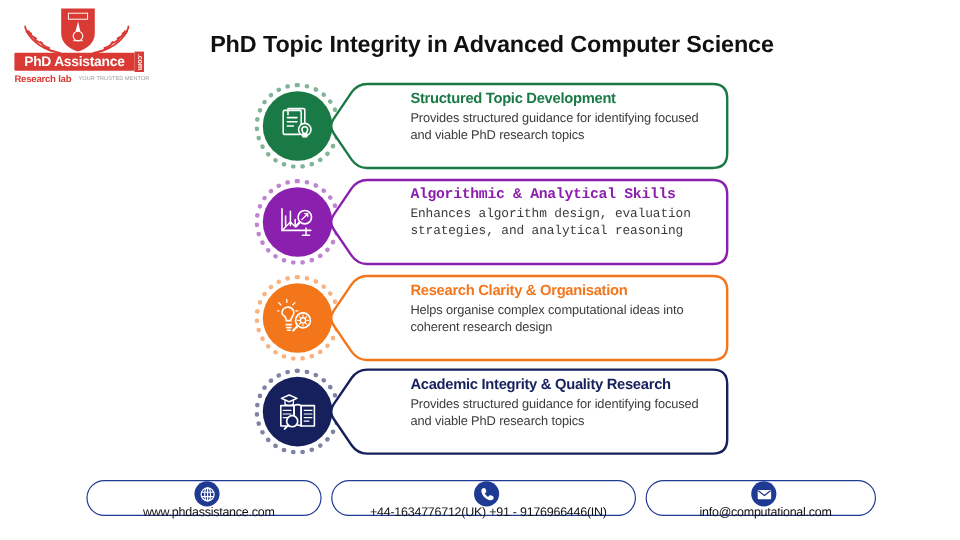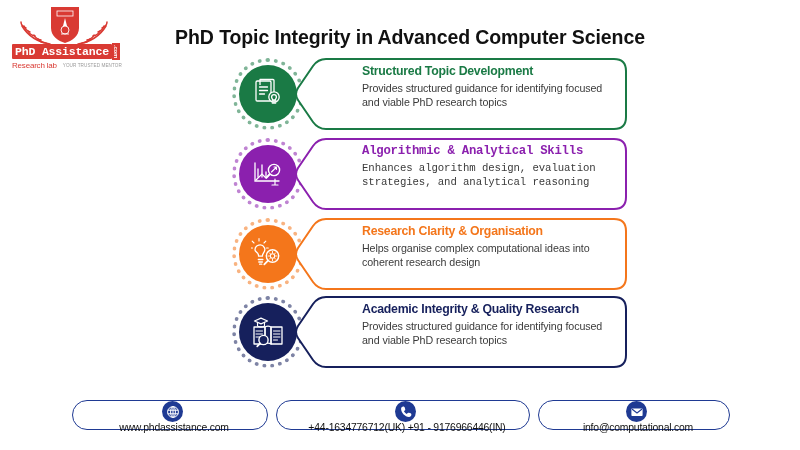--- a/index.html
+++ b/index.html
@@ -56,21 +56,21 @@
     display: flex;
     align-items: center;
     justify-content: center;
   }
   #logo-name {
     color: #ffffff;
     font-size: 11.5px;
     font-weight: bold;
     letter-spacing: -0.2px;
     white-space: nowrap;
-    font-family: Liberation Mono, monospace;
+    font-family: Liberation Sans, sans-serif;
   }
   #logo-dotcom {
     position: absolute;
     left: 104px;
     top: 37px;
     width: 8px;
     height: 17px;
     background: #d93a33;
     color: #ffffff;
     font-size: 6px;
@@ -86,21 +86,21 @@
     top: 54px;
     width: 108px;
     height: 10px;
     display: flex;
     align-items: center;
     gap: 3px;
   }
   #logo-sub {
     color: #d93a33;
     font-size: 8px;
-    font-weight: normal;
+    font-weight: bold;
     letter-spacing: -0.2px;
     white-space: nowrap;
   }
   #logo-divider {
     width: 1px;
     height: 7px;
     background: #b0b0b0;
   }
   #logo-tag {
     color: #9a9a9a;
@@ -118,25 +118,24 @@
     font-size: 19.5px;
     font-weight: bold;
     color: #111111;
     letter-spacing: -0.1px;
     white-space: nowrap;
   }
 
   
   #cards {
     position: absolute;
-    top: 55px;
+    top: 66px;
     left: 0;
     width: 701px;
     height: 320px;
-    margin-left: 20px;
   }
   .card-row {
     position: absolute;
     left: 210px;
     width: 400px;
     height: 78px;
   }
   .card-row.r0 { top: 0px; }
   .card-row.r1 { top: 80px; font-family: Liberation Mono, monospace; }
   .card-row.r2 { top: 160px; }

